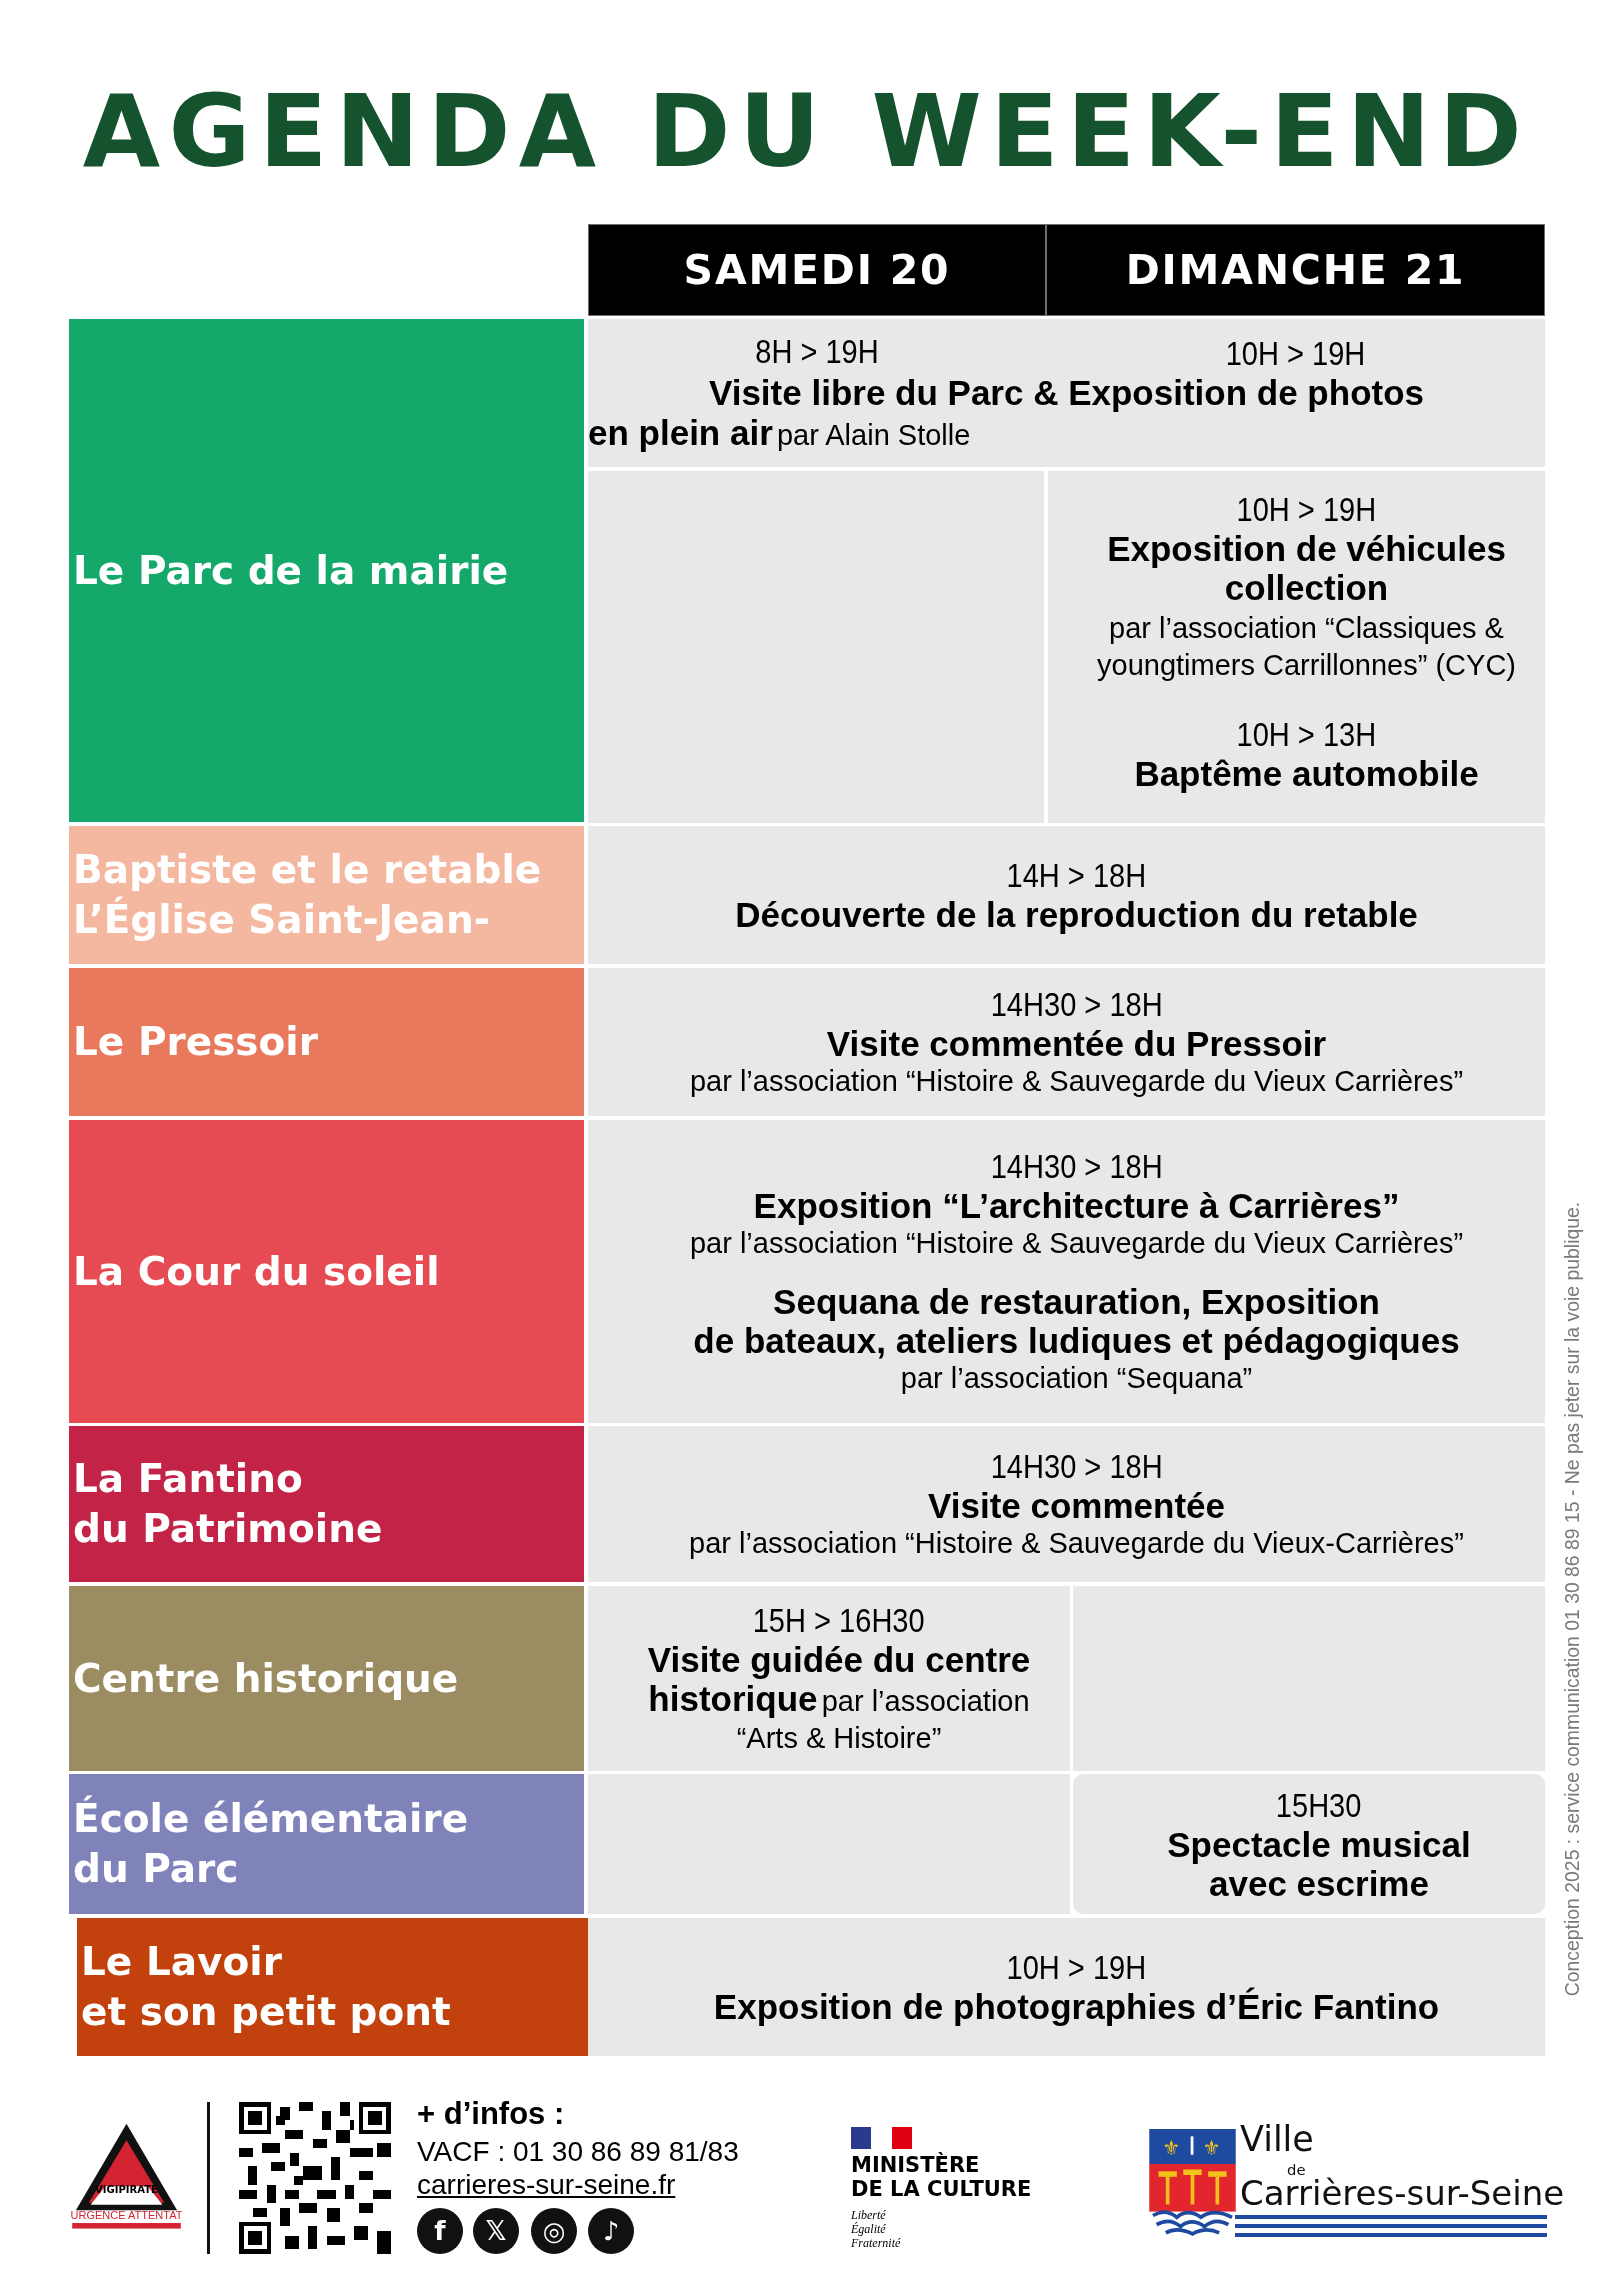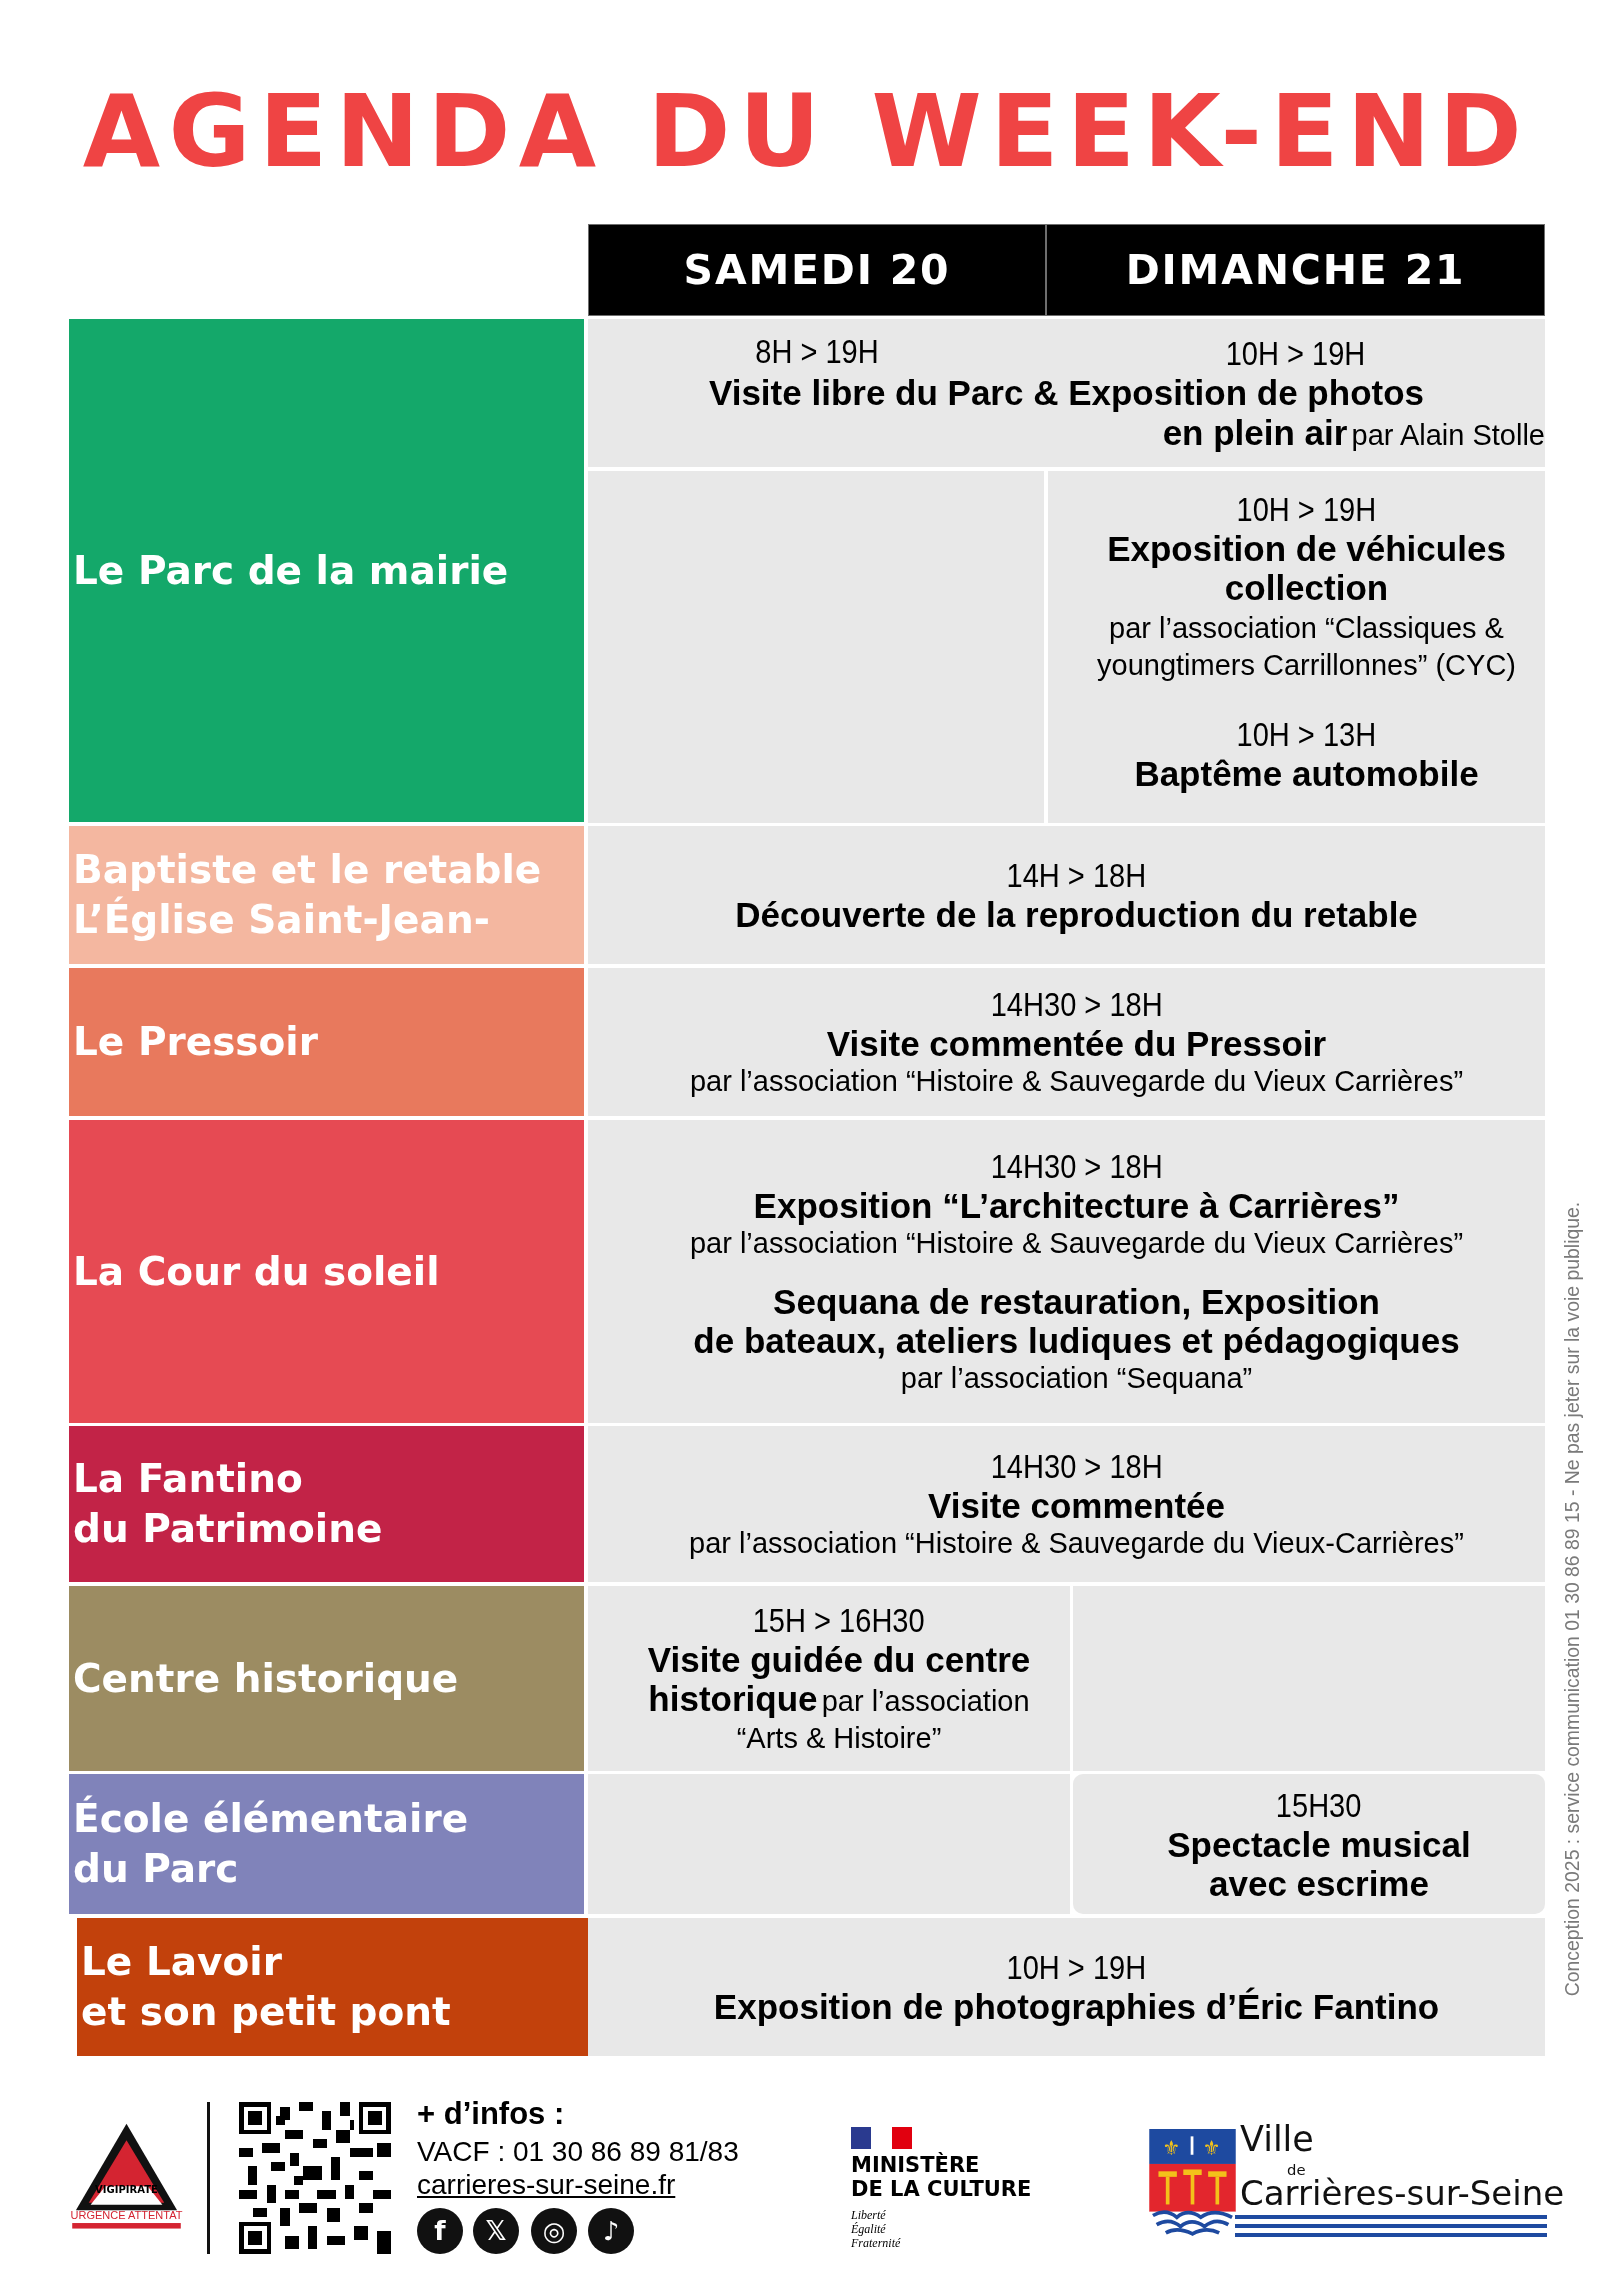--- a/index.html
+++ b/index.html
@@ -1,18 +1,18 @@
 <!DOCTYPE html>
 <html style="font-size:14.8px"><head>
 <meta charset="utf-8">
 <style>
   html, body { margin:0; padding:0; background:#ffffff; }
   body { width:1613px; height:2289px; position:relative; overflow:hidden; font-family:"Liberation Sans", sans-serif; color:#000; }
   .abs { position:absolute; box-sizing:border-box; }
-  .title { left:0; top:81px; width:1613px; text-align:center; font-family:"DejaVu Sans", sans-serif; font-weight:bold; font-size:100px; letter-spacing:8.3px; line-height:102px; color:#ef4444; }
+  .title { left:0; top:81px; width:1613px; text-align:center; font-family:"DejaVu Sans", sans-serif; font-weight:bold; font-size:100px; letter-spacing:8.3px; line-height:102px; color:#14532d; }
   .day-head { background:#000; color:#fff; font-family:"DejaVu Sans", sans-serif; font-weight:bold; font-size:41px; letter-spacing:1.8px; display:flex; align-items:center; justify-content:center; border:1.8px solid #6e6e6e; }
   .label { color:#fff; font-family:"DejaVu Sans", sans-serif; font-weight:bold; font-size:39px; line-height:50px; display:flex; align-items:center; padding-left:4px; }
   .cell { background:#e8e8e8; display:flex; flex-direction:column; align-items:center; justify-content:center; text-align:center; font-family:"Liberation Sans", sans-serif;padding-left:20px; }
   .time { font-size:33px; line-height:39px; font-weight:normal; transform:scaleX(0.88); }
   .ev { font-size:35px; line-height:39px; font-weight:bold; font-family:"Liberation Sans", sans-serif; }
   .by { font-size:29px; line-height:37px; font-weight:normal; }
   .gap { height:31px; }
   .vtext { left:1553px; top:1161px; width:37px; height:877px; }
   .vtext span { position:absolute; left:18.5px; top:438px; transform:translate(-50%,-50%) rotate(-90deg); white-space:nowrap; font-family:"Liberation Sans", sans-serif; font-size:19.4px; color:#7a7a7a; }
   .footer-divider { left:207px; top:2102px; width:2.8px; height:152px; background:#111; }
@@ -31,21 +31,21 @@
 <div class="abs day-head" style="left:588px; top:224px; width:458px; height:92px;">SAMEDI 20</div>
 <div class="abs day-head" style="left:1046px; top:224px; width:499px; height:92px;">DIMANCHE 21</div>
 
 <div class="abs label" style="left:69px; top:319px; width:515px; height:503px; background:#14a86a;">
   <span>Le Parc de la mairie</span>
 </div>
 <div class="abs cell" style="left:588px; top:319px; width:957px; height:148px; position:absolute;">
   <div style="position:absolute; left:0; top:13px; width:458px; text-align:center;" class="time">8H &gt; 19H</div>
   <div style="position:absolute; left:458px; top:14.8px; width:499px; text-align:center;" class="time">10H &gt; 19H</div>
   <div style="position:absolute; left:0; top:54px; width:957px; text-align:center;" class="ev">Visite libre du Parc &amp; Exposition de photos</div>
-  <div style="position:absolute; left:0; top:94px; width:957px; text-align:right;">
+  <div style="position:absolute; left:0; top:94px; width:957px; text-align:left;">
     <span class="ev">en plein air</span>
     <span class="by">par Alain Stolle</span>
   </div>
 </div>
 <div class="abs cell" style="left:588px; top:471px; width:456px; height:352px;"></div>
 <div class="abs cell" style="left:1048px; top:471px; width:497px; height:352px; justify-content:flex-start; padding-top:18.5px;">
   <div class="time">10H &gt; 19H</div>
   <div class="ev">Exposition de véhicules</div>
   <div class="ev">collection</div>
   <div class="by" style="margin-top:3.7px;">par l’association “Classiques &amp;</div>

